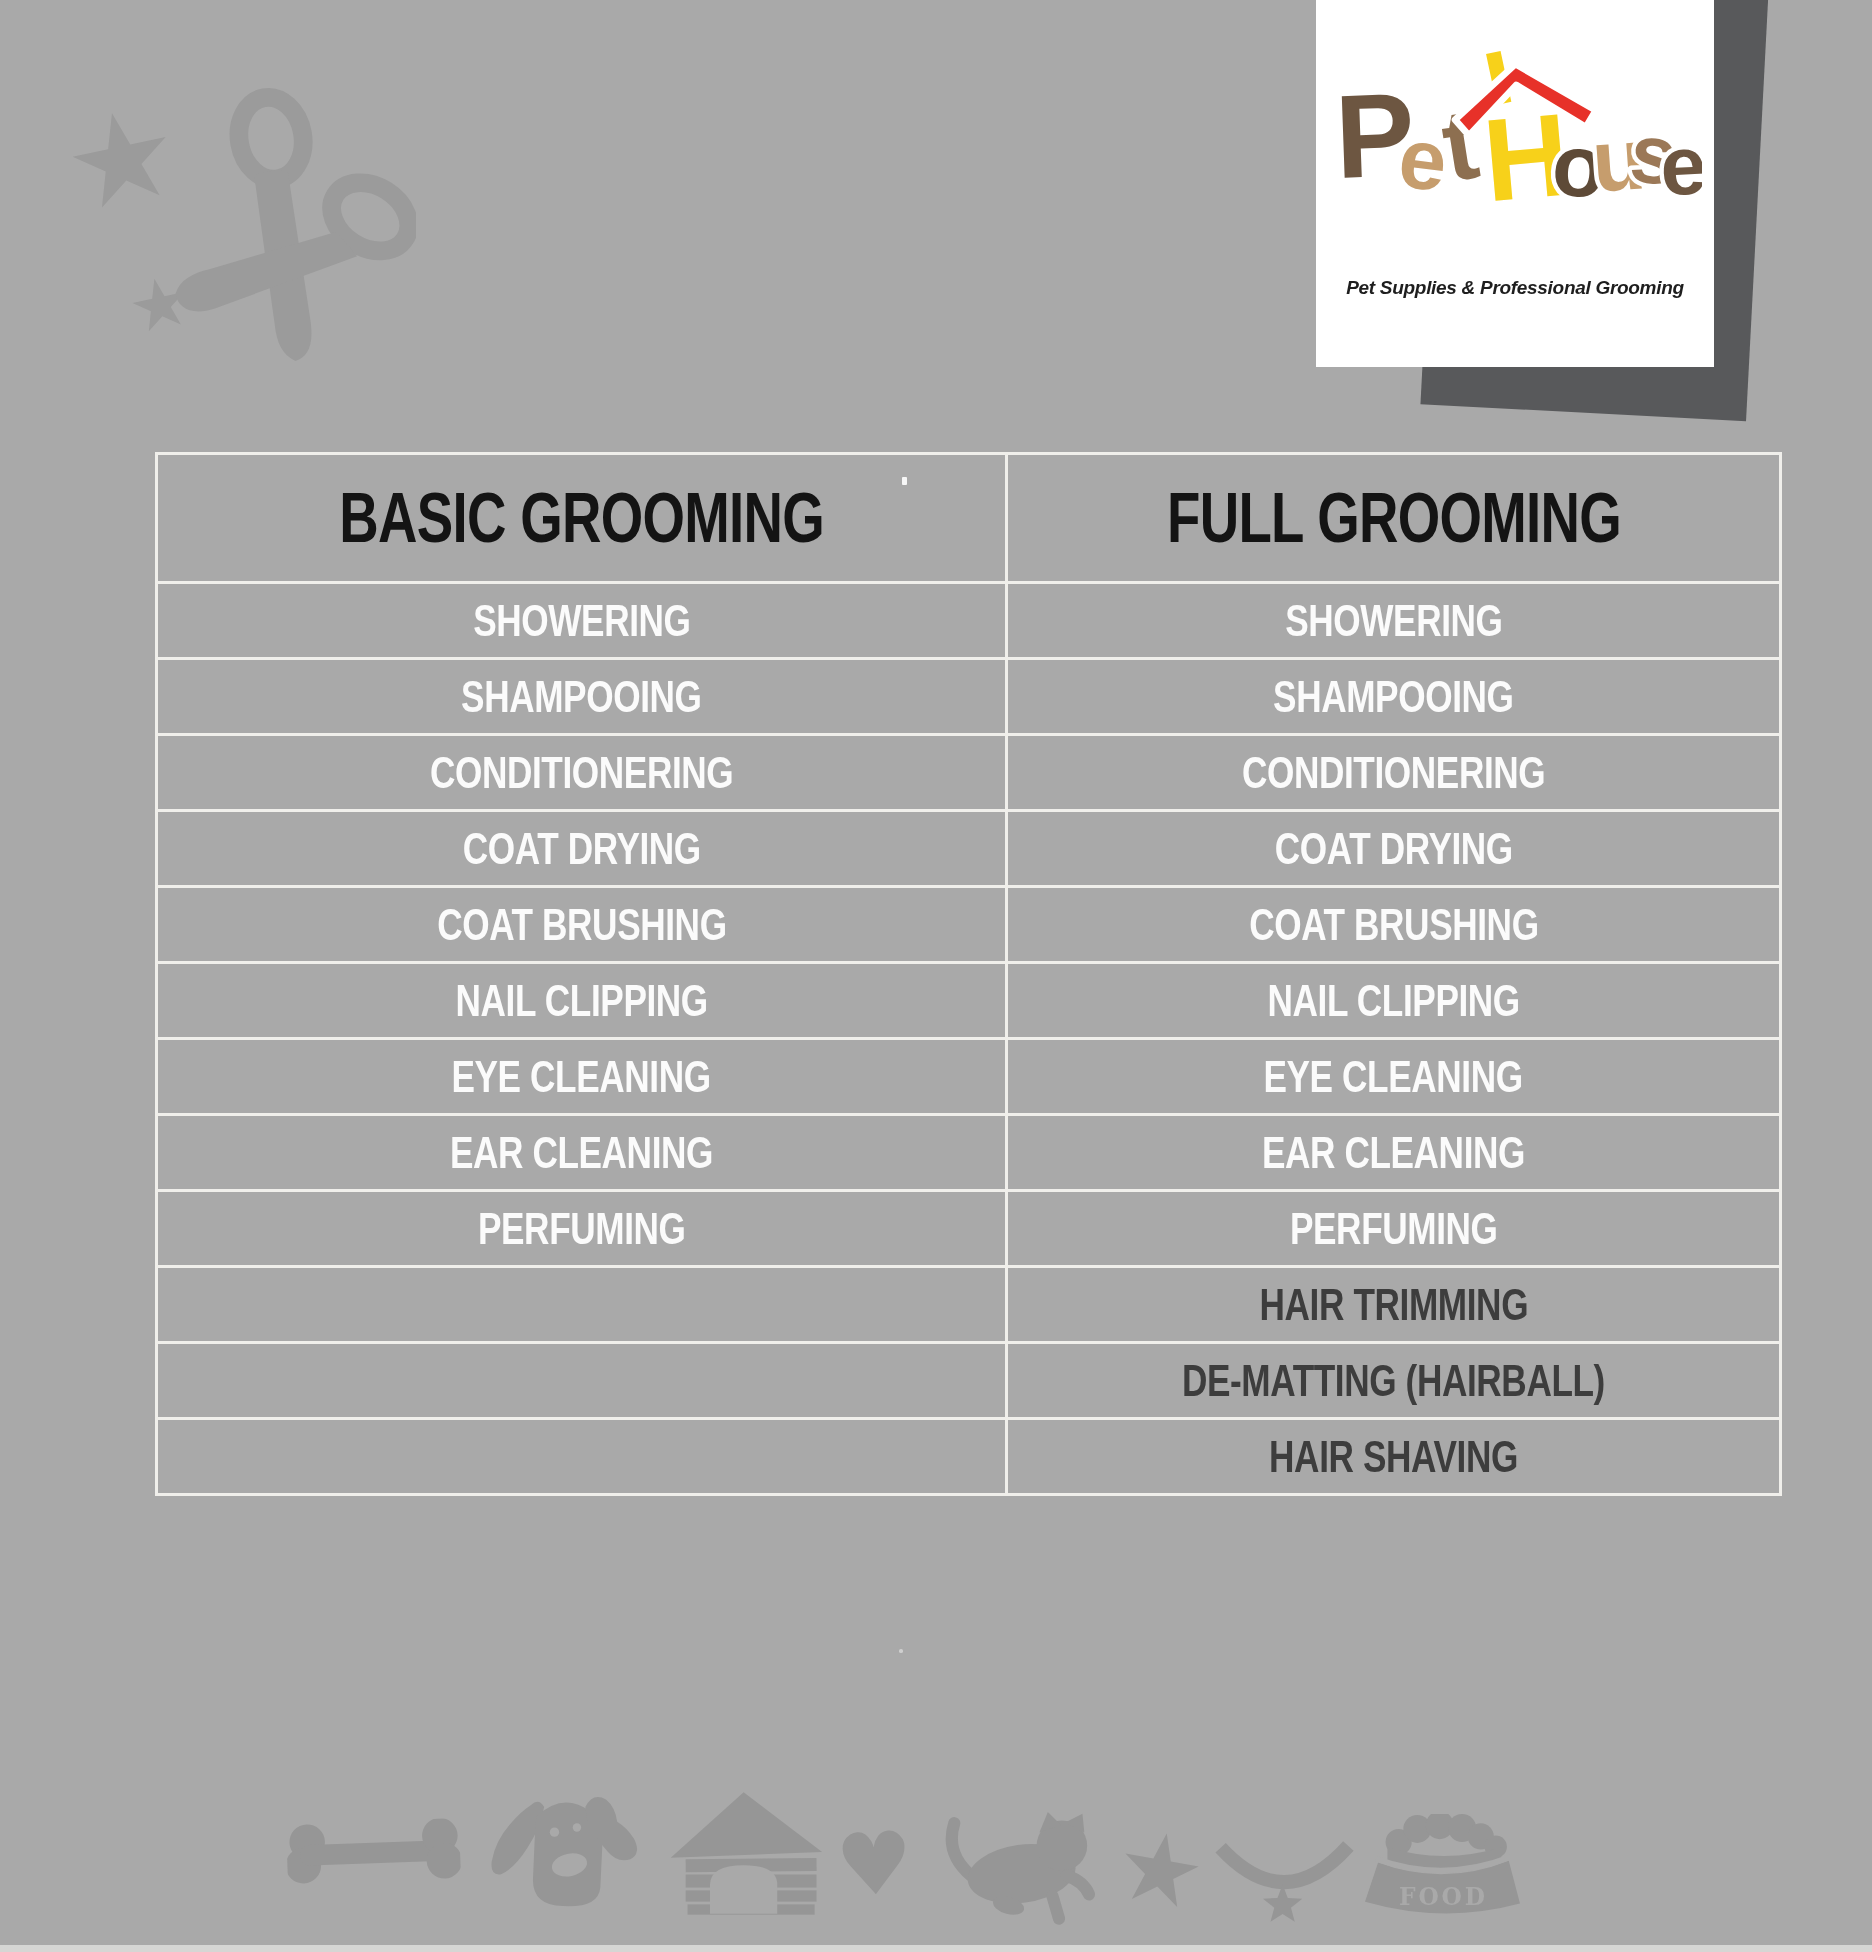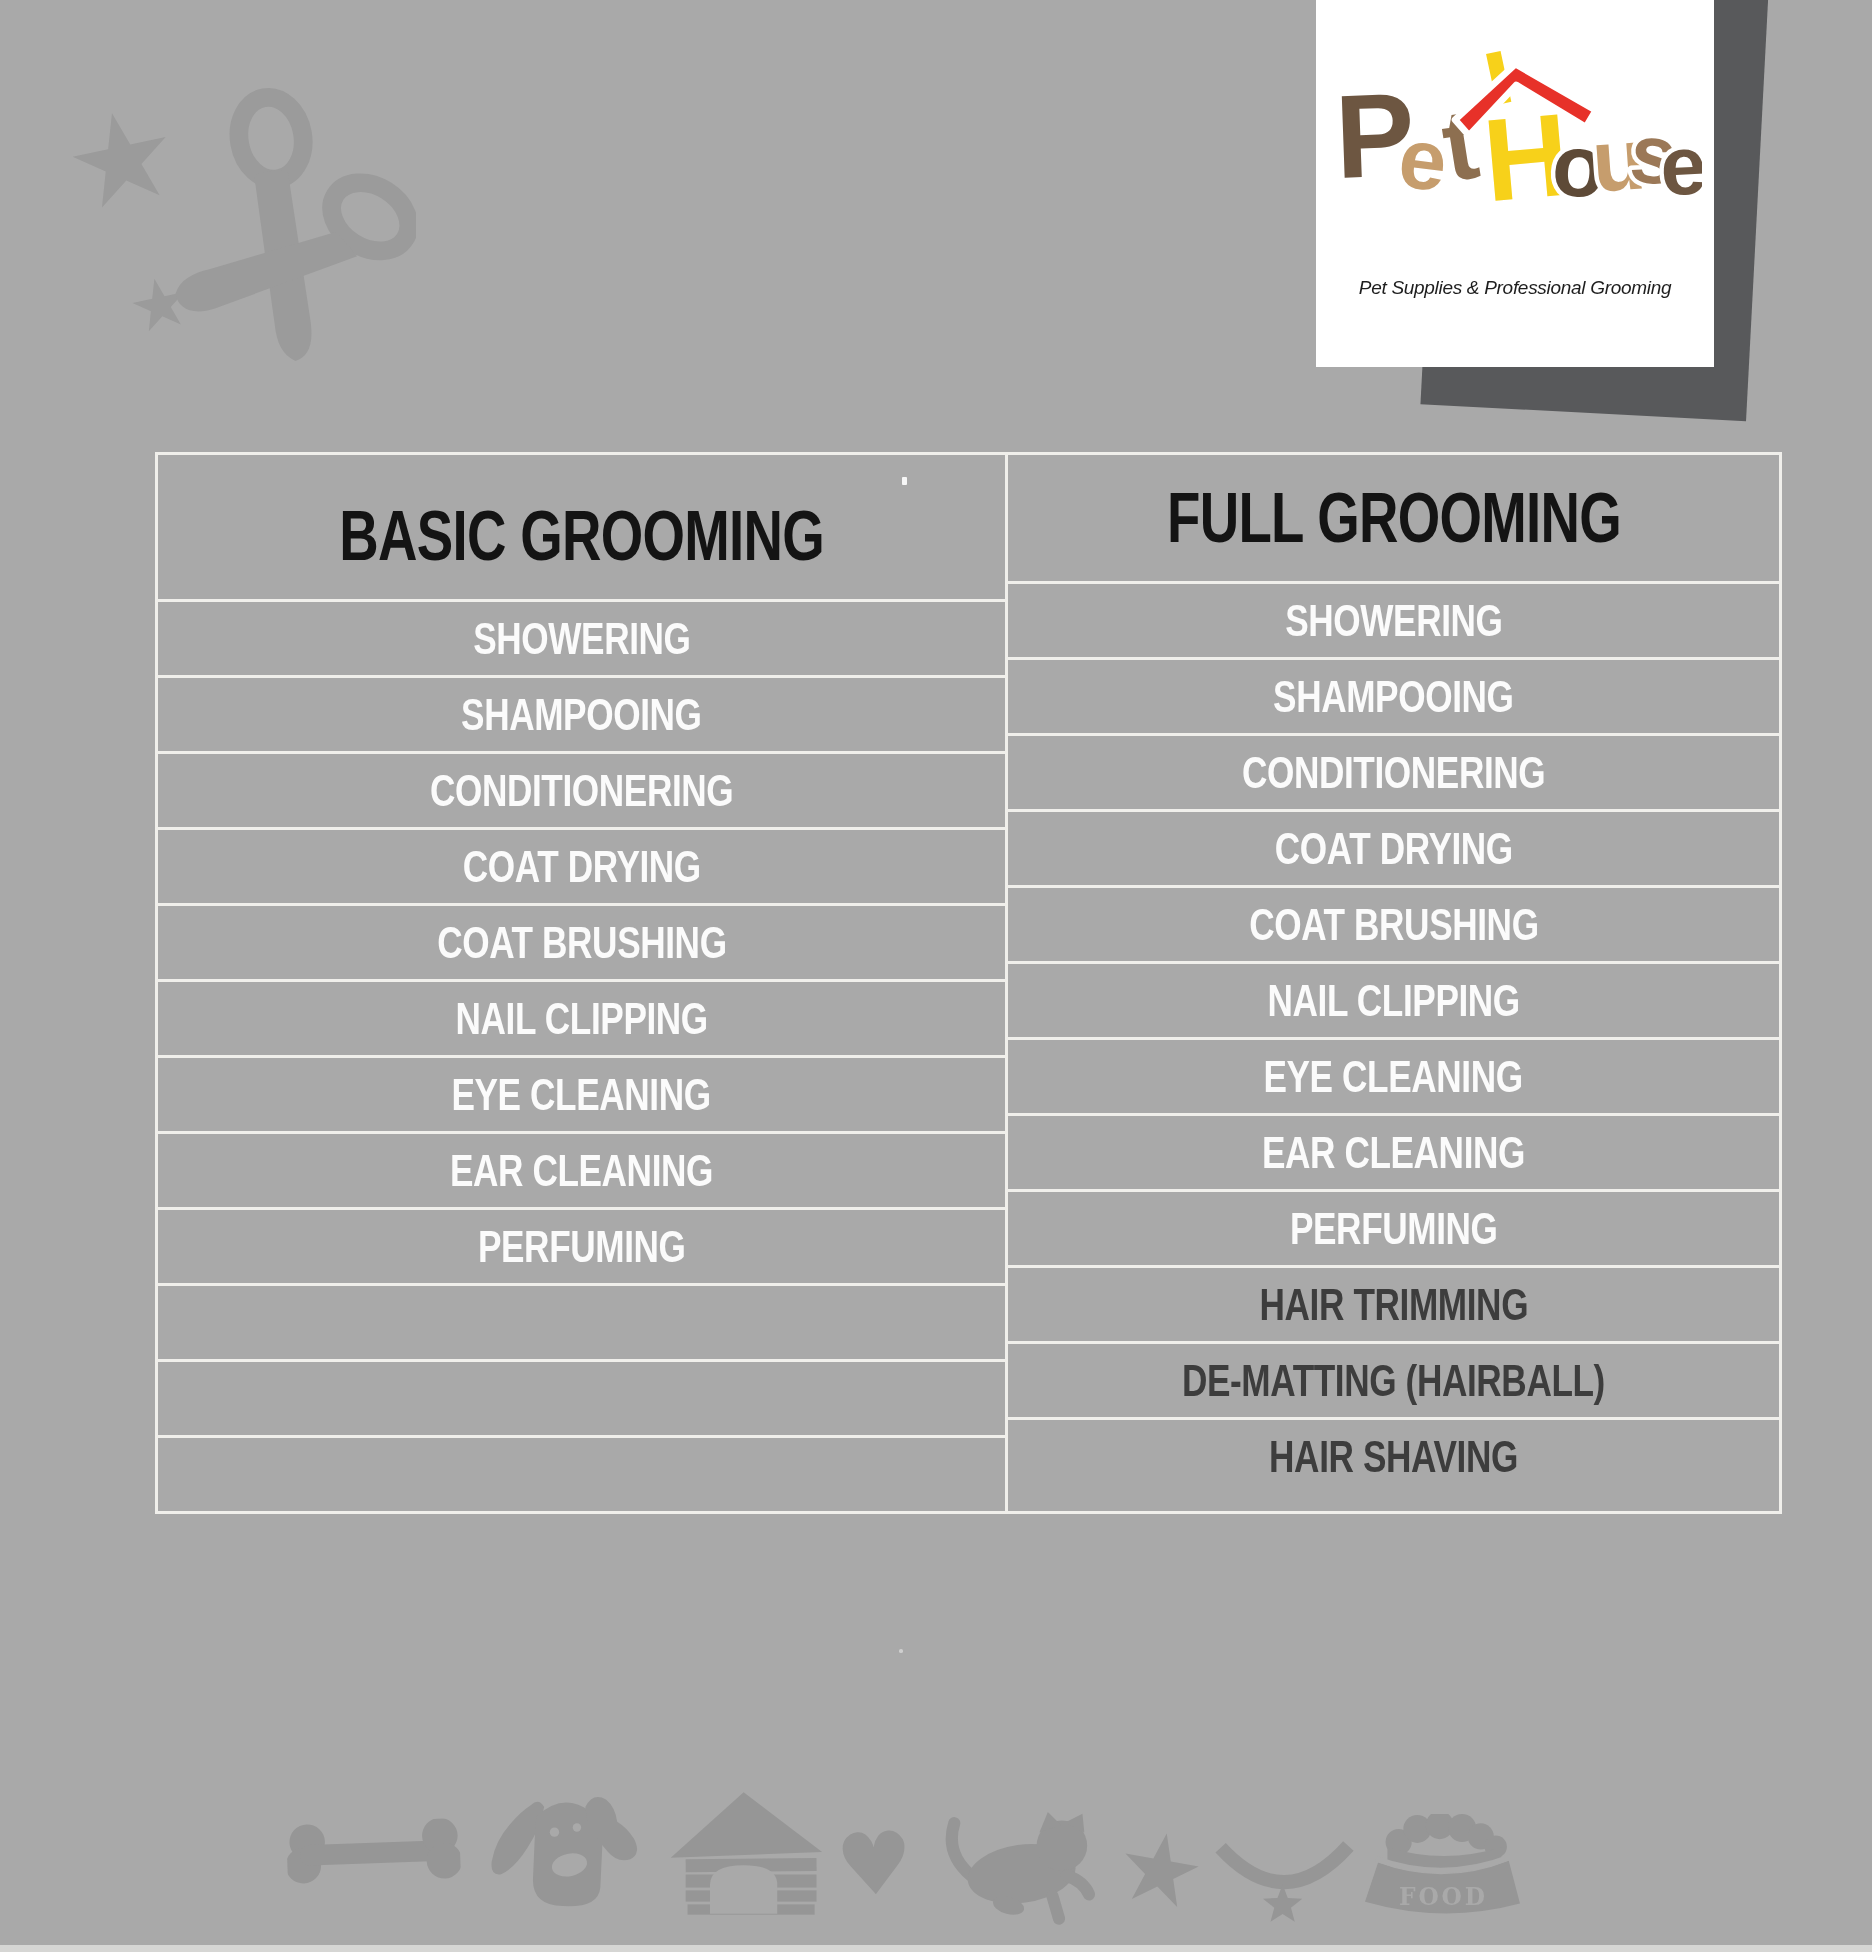--- a/index.html
+++ b/index.html
@@ -32,31 +32,31 @@
     position:absolute;left:1432px;top:-37px;width:326px;height:450px;
     background:#58595b;transform:rotate(3deg);
   }
   .logo-card{
     position:absolute;left:1316px;top:0px;width:398px;height:367px;
     background:#ffffff;
   }
   .logo-wordmark{position:absolute;left:15px;top:49px;}
   .logo-tagline{
     position:absolute;left:9.4px;right:9.4px;top:277px;
-    text-align:center;font-size:19px;font-weight:normal;font-style:italic;
+    text-align:center;font-size:19px;font-weight:bold;font-style:italic;
     letter-spacing:-0.3px;color:#1e1e1e;white-space:nowrap;
   }
 
   
   .gtable{
     position:absolute;left:155px;top:452px;width:1627px;
     display:flex;border:3.7px solid #f0efeb;box-sizing:border-box;
   }
   .col{display:flex;flex-direction:column;}
-  .col-basic{width:847px;margin-top:18px;}
+  .col-basic{width:847px;}
   .col-full{flex:1;border-left:3.7px solid #f0efeb;}
   .th{
     height:126px;display:flex;align-items:center;justify-content:center;
     box-sizing:border-box;
   }
   .th span{
     display:inline-block;font-size:70px;font-weight:bold;color:#141414;
     letter-spacing:-0.9px;white-space:nowrap;transform:scaleX(0.78);
   }
   .td{

